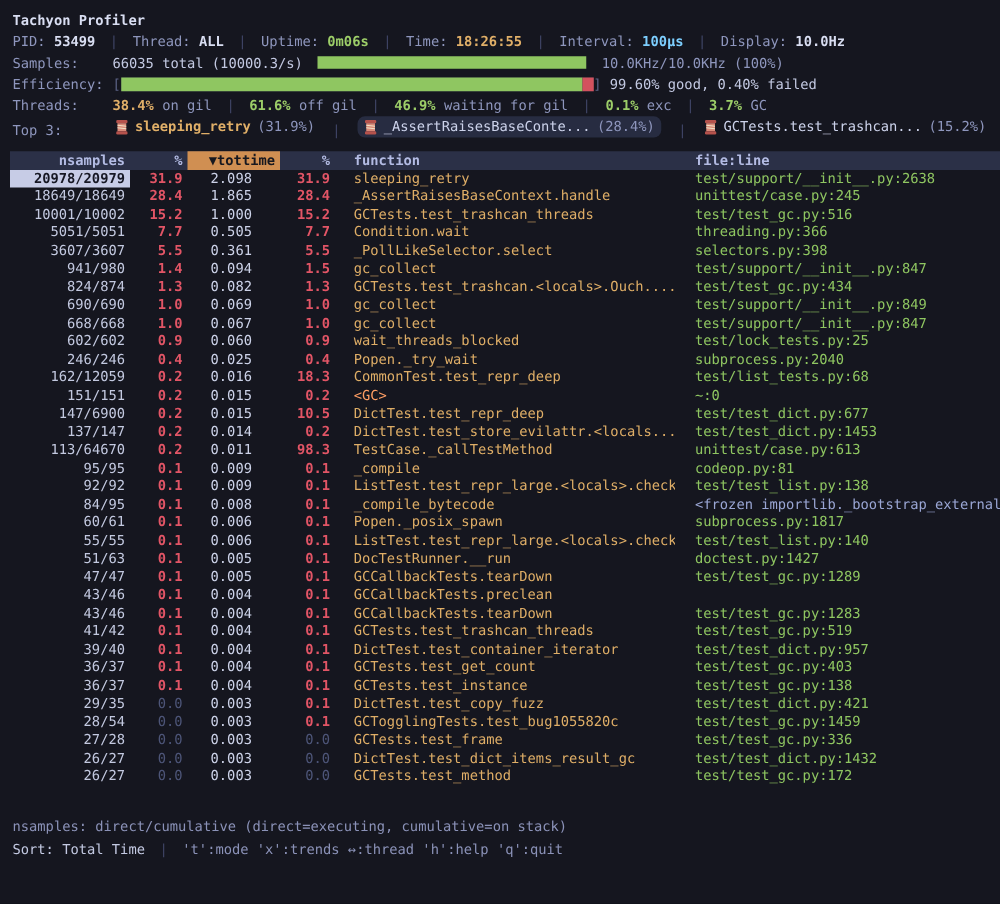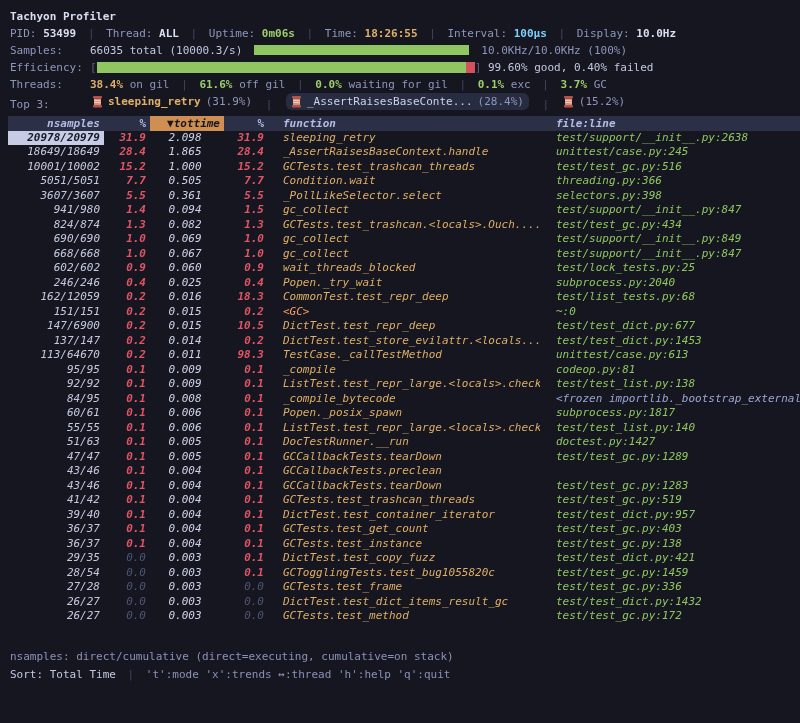--- a/index.html
+++ b/index.html
@@ -28,21 +28,21 @@
   .effbar { display:inline-flex; width:378px; height:11px; vertical-align:-2px; background:#2a2f45; }
   .eff-good { height:100%; background:#8fc661; width:calc(100% - 9px); }
   .eff-bad { height:100%; background:#d3525e; width:9px; }
 
   .top-entry { display:inline-flex; align-items:center; gap:5px; margin:0 2px; }
   .top-entry .nm1 { color:#e0af68; font-weight:bold; }
   .top-entry .nm  { color:#ccd2ea; }
   .top-entry .tpct { color:#8e96bd; }
   .badge { background:#272c41; border-radius:6px; padding:0 5px; }
 
-  .table { margin-top:3px; margin-left:-2px;font-style:italic; }
+  .table { margin-top:8px; margin-left:-2px; }
   .thead, .trow { display:grid; grid-template-columns:96px 46px 74px 44px 272px 1fr; }
   .thead { background:#2b3047; color:#b3bbe3; font-weight:bold; height:15px; line-height:15px; }
   .trow { height:14.5px; line-height:14.5px; }
   .cell, .hcell { white-space:pre; overflow:hidden; }
   .ra { text-align:right; padding-right:4px; }
   .fnpad { padding-left:15px; }
   .flpad { padding-left:16px; }
   .sortcol { background:#d08f52; color:#17181f; }
   .c-ns { color:#c3c9e0; }
   .c-ns.sel { background:#c7cce6; color:#171824; font-weight:bold; }
@@ -98,21 +98,21 @@
     <span class="vd">99.60% good, 0.40% failed</span>
   </div>
 
   <div class="hline">
     <span class="lb lab80">Threads:</span><span class="vy">38.4%</span>
     <span class="lb">on gil</span>
     <span class="sp">|</span>
     <span class="vg">61.6%</span>
     <span class="lb">off gil</span>
     <span class="sp">|</span>
-    <span class="vg">0.0%</span>
+    <span class="vg">46.9%</span>
     <span class="lb">waiting for gil</span>
     <span class="sp">|</span>
     <span class="vg">0.1%</span>
     <span class="lb">exc</span>
     <span class="sp">|</span>
     <span class="vg">3.7%</span>
     <span class="lb">GC</span>
   </div>
 
 
@@ -139,20 +139,21 @@
         <span class="tpct">(28.4%)</span>
       </span>
     <span class="sp">|</span>
     <span class="top-entry">
         <svg class="ticon" width="11" height="12" viewBox="0 0 11 12">
           <rect x="1" y="0" width="9" height="2.6" rx="1" fill="#b5524c"></rect>
           <rect x="2" y="2.6" width="7" height="6.4" fill="#d98b7a"></rect>
           <rect x="1" y="9" width="9" height="2.6" rx="1" fill="#b5524c"></rect>
           <path d="M2 4.2 L9 5 M2 6.2 L9 7" stroke="#f2e3c6" stroke-width="0.8" fill="none"></path>
         </svg>
+        <span class="nm">GCTests.test_trashcan...</span>
         <span class="tpct">(15.2%)</span>
       </span>
   </div>
 
   <div class="table">
     <div class="thead">
       <span class="hcell ra">nsamples</span>
       <span class="hcell ra">%</span>
       <span class="hcell ra sortcol">▼tottime</span>
       <span class="hcell ra">%</span>

